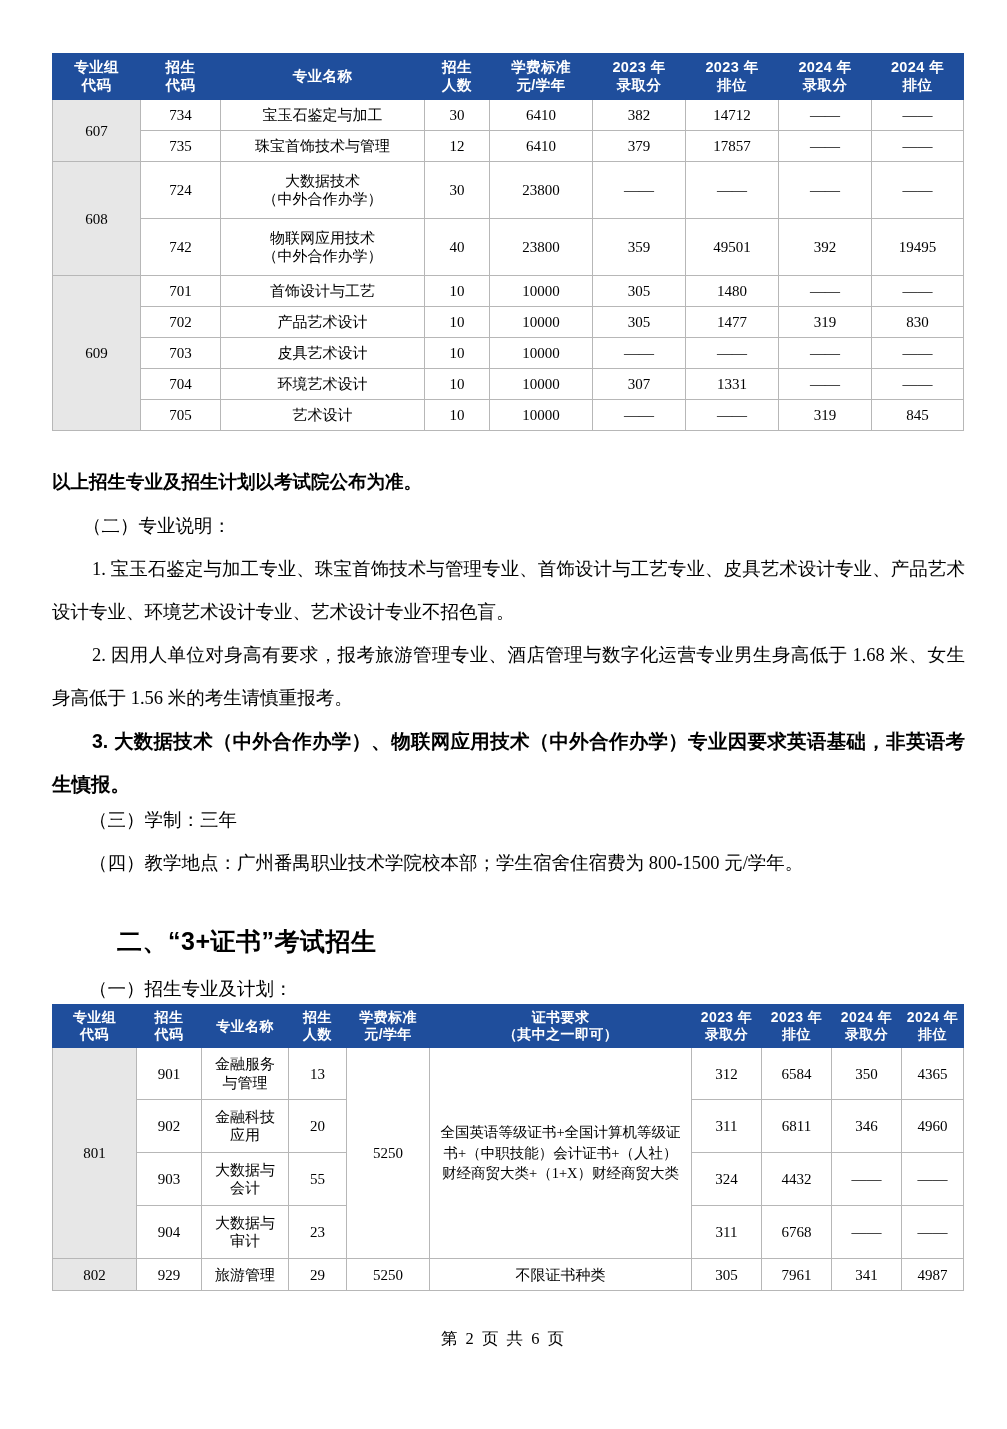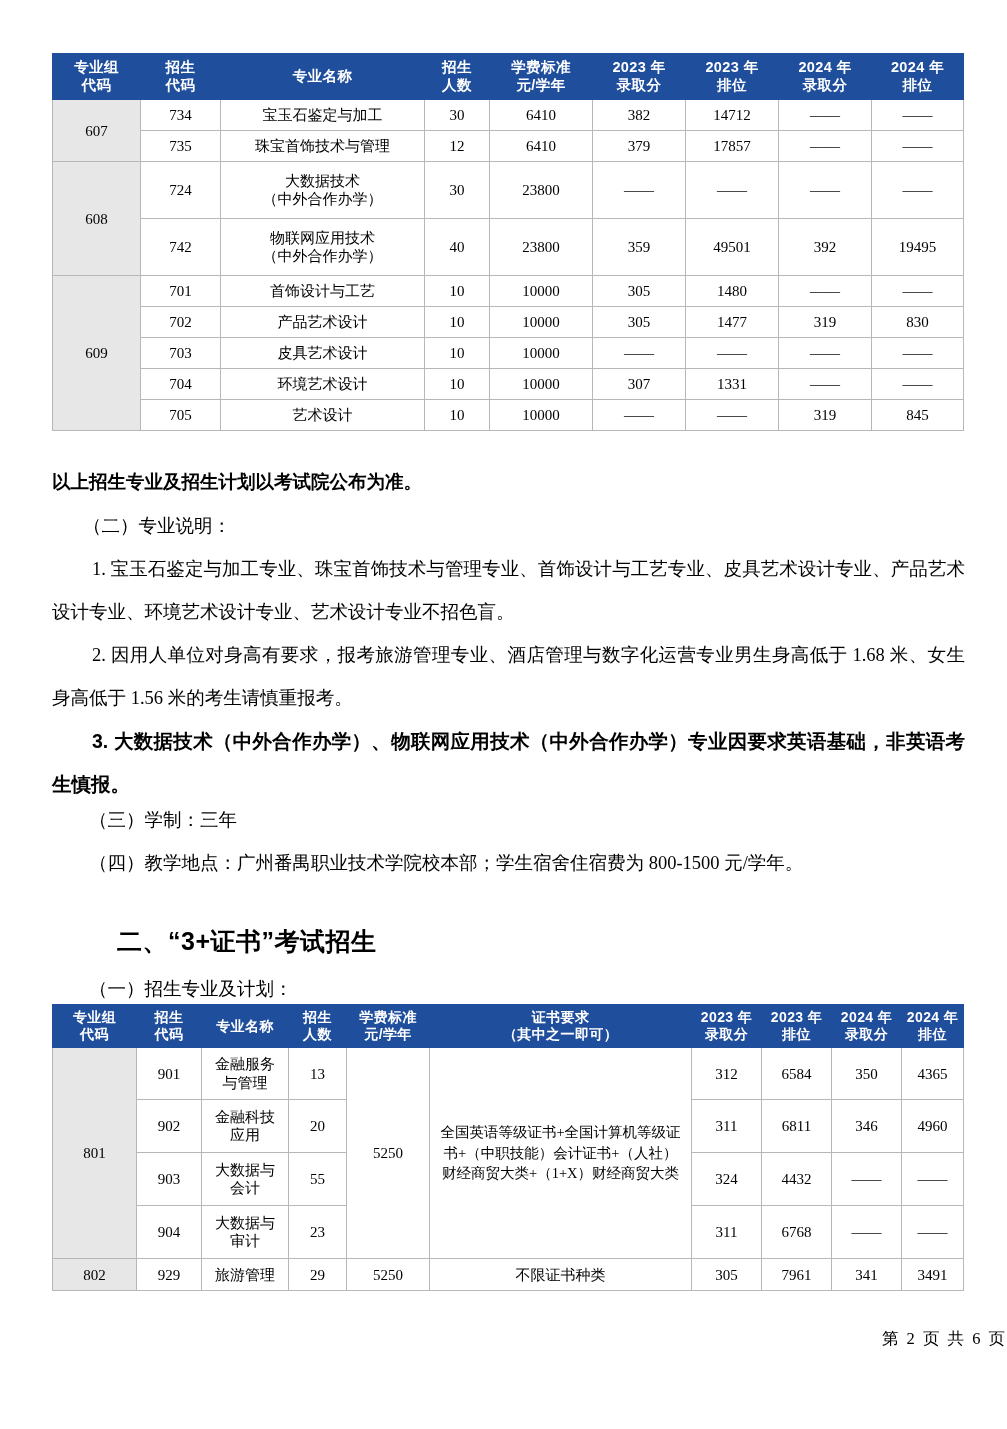--- a/index.html
+++ b/index.html
@@ -112,21 +112,21 @@
     font-weight: bold;
     font-family: "Liberation Sans", "DejaVu Sans", sans-serif;
     font-size: 19.5px;
   }
   .indent2 { text-indent: 40px; }
 
   .footer {
     position: absolute;
     left: 0;
     width: 1007px;
-    text-align: right;
+    text-align: center;
     font-family: "Liberation Serif", "DejaVu Serif", serif;
     font-size: 16.5px;
     letter-spacing: 2px;
     color: #000;
   }
 </style>
 </head>
 <body>
 
 <div class="page">
@@ -363,20 +363,20 @@
       <tr style="height:32px">
         <td class="groupcode">802</td>
         <td>929</td>
         <td>旅游管理</td>
         <td>29</td>
         <td>5250</td>
         <td>不限证书种类</td>
         <td>305</td>
         <td>7961</td>
         <td>341</td>
-        <td>3491</td>
+        <td>4987</td>
       </tr>
     </tbody>
   </table>
 
   <div class="footer" style="top:1328px;">第 2 页 共 6 页</div>
 
 </div>
 
 </body></html>

